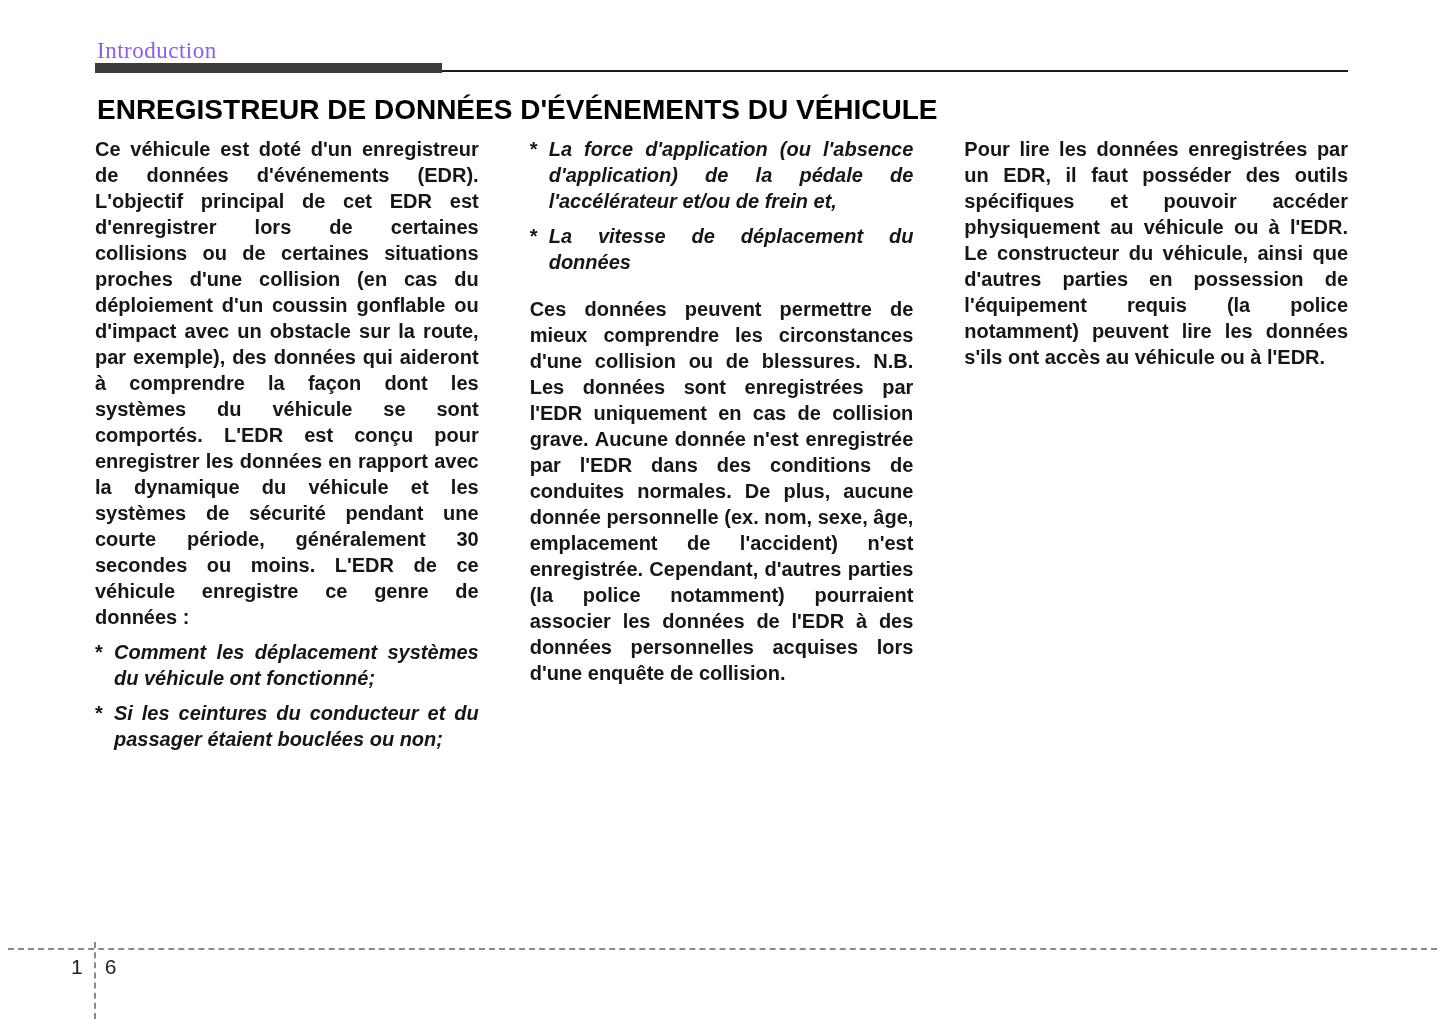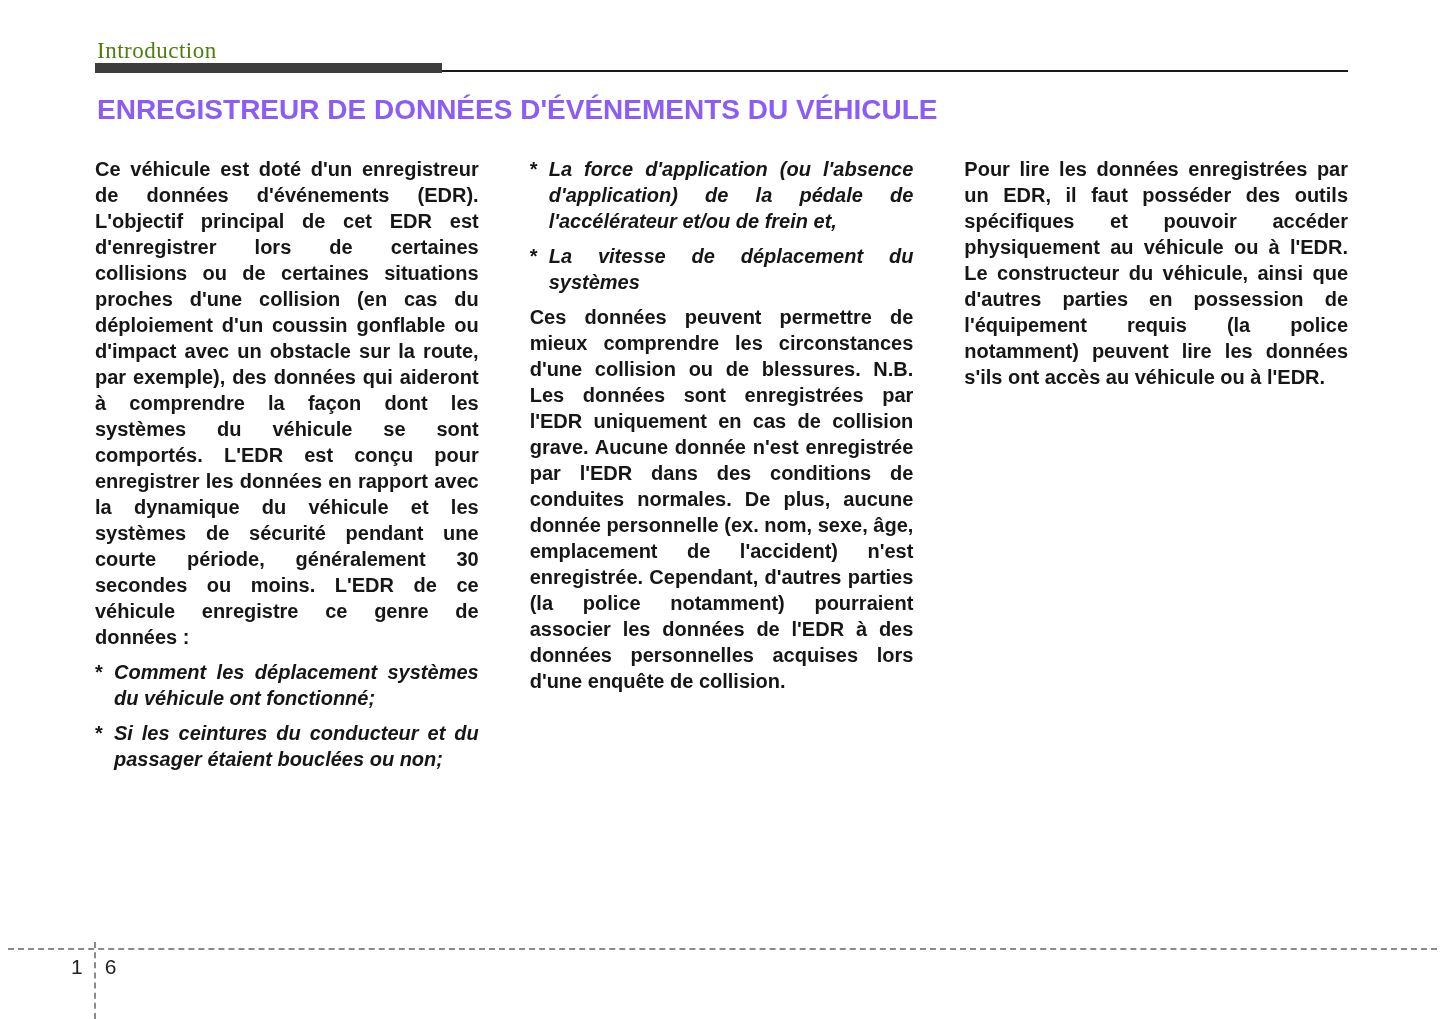--- a/index.html
+++ b/index.html
@@ -17,21 +17,21 @@
     color: #161616;
   }
 
   
   .running-head {
     position: absolute;
     left: 97px;
     top: 38px;
     font-family: "Liberation Serif", "DejaVu Serif", serif;
     font-size: 23px;
-    color: #4d7c0f;
+    color: #8b5cf6;
     letter-spacing: 0.5px;
   }
   .thin-rule {
     position: absolute;
     left: 95px;
     top: 70px;
     width: 1253px;
     height: 2px;
     background: #1a1a1a;
   }
@@ -45,47 +45,47 @@
   }
 
   
   .title {
     position: absolute;
     left: 97px;
     top: 94px;
     margin: 0;
     font-size: 28px;
     font-weight: 700;
-    color: #8b5cf6;
+    color: #000000;
     letter-spacing: 0px;
     white-space: nowrap;
   }
 
   
   .cols {
     position: absolute;
     left: 95px;
-    top: 156px;
+    top: 136px;
     width: 1253px;
     display: flex;
     gap: 51px;
   }
   .col {
     flex: 1 1 0;
     min-width: 0;
     font-size: 20px;
     line-height: 26px;
     font-weight: 700;
     text-align: justify;
   }
   .col p {
     margin: 0;
   }
   .col .para-after {
-    margin-top: 9px;
+    margin-top: 21px;
   }
   .bullet {
     display: flex;
     margin-top: 9px;
   }
   .bullet .marker {
     flex: 0 0 19px;
     width: 19px;
     text-align: left;
   }
@@ -146,21 +146,21 @@
       </div>
     </div>
 
     <div class="col">
       <div class="bullet" style="margin-top:0">
         <span class="marker">*</span>
         <span class="btext">La force d'application (ou l'absence d'application) de la pédale de l'accélérateur et/ou de frein et,</span>
       </div>
       <div class="bullet">
         <span class="marker">*</span>
-        <span class="btext">La vitesse de déplacement du systèmes</span>
+        <span class="btext">La vitesse de déplacement du données</span>
       </div>
       <p class="para-after">Ces données peuvent permettre de mieux comprendre les circonstances d'une collision ou de blessures. N.B. Les données sont enregistrées par l'EDR uniquement en cas de collision grave. Aucune donnée n'est enregistrée par l'EDR dans des conditions de conduites normales. De plus, aucune donnée personnelle (ex. nom, sexe, âge, emplacement de l'accident) n'est enregistrée. Cependant, d'autres parties (la police notamment) pourraient associer les données de l'EDR à des données personnelles acquises lors d'une enquête de collision.</p>
     </div>
 
     <div class="col">
       <p>Pour lire les données enregistrées par un EDR, il faut posséder des outils spécifiques et pouvoir accéder physiquement au véhicule ou à l'EDR. Le constructeur du véhicule, ainsi que d'autres parties en possession de l'équipement requis (la police notamment) peuvent lire les données s'ils ont accès au véhicule ou à l'EDR.</p>
     </div>
 
   </div>
 

